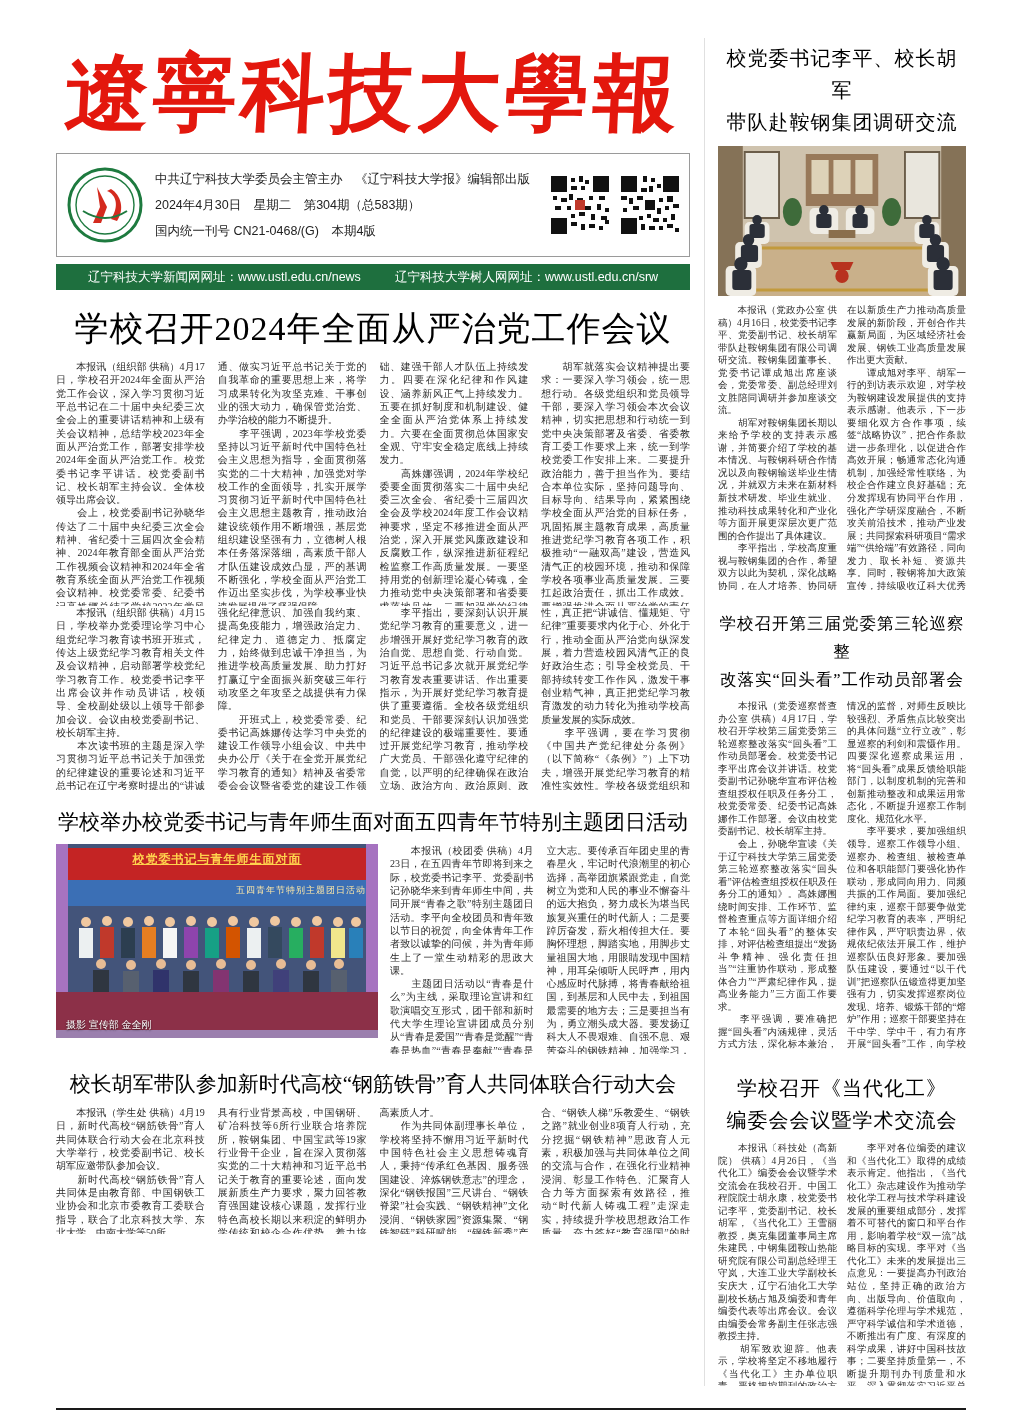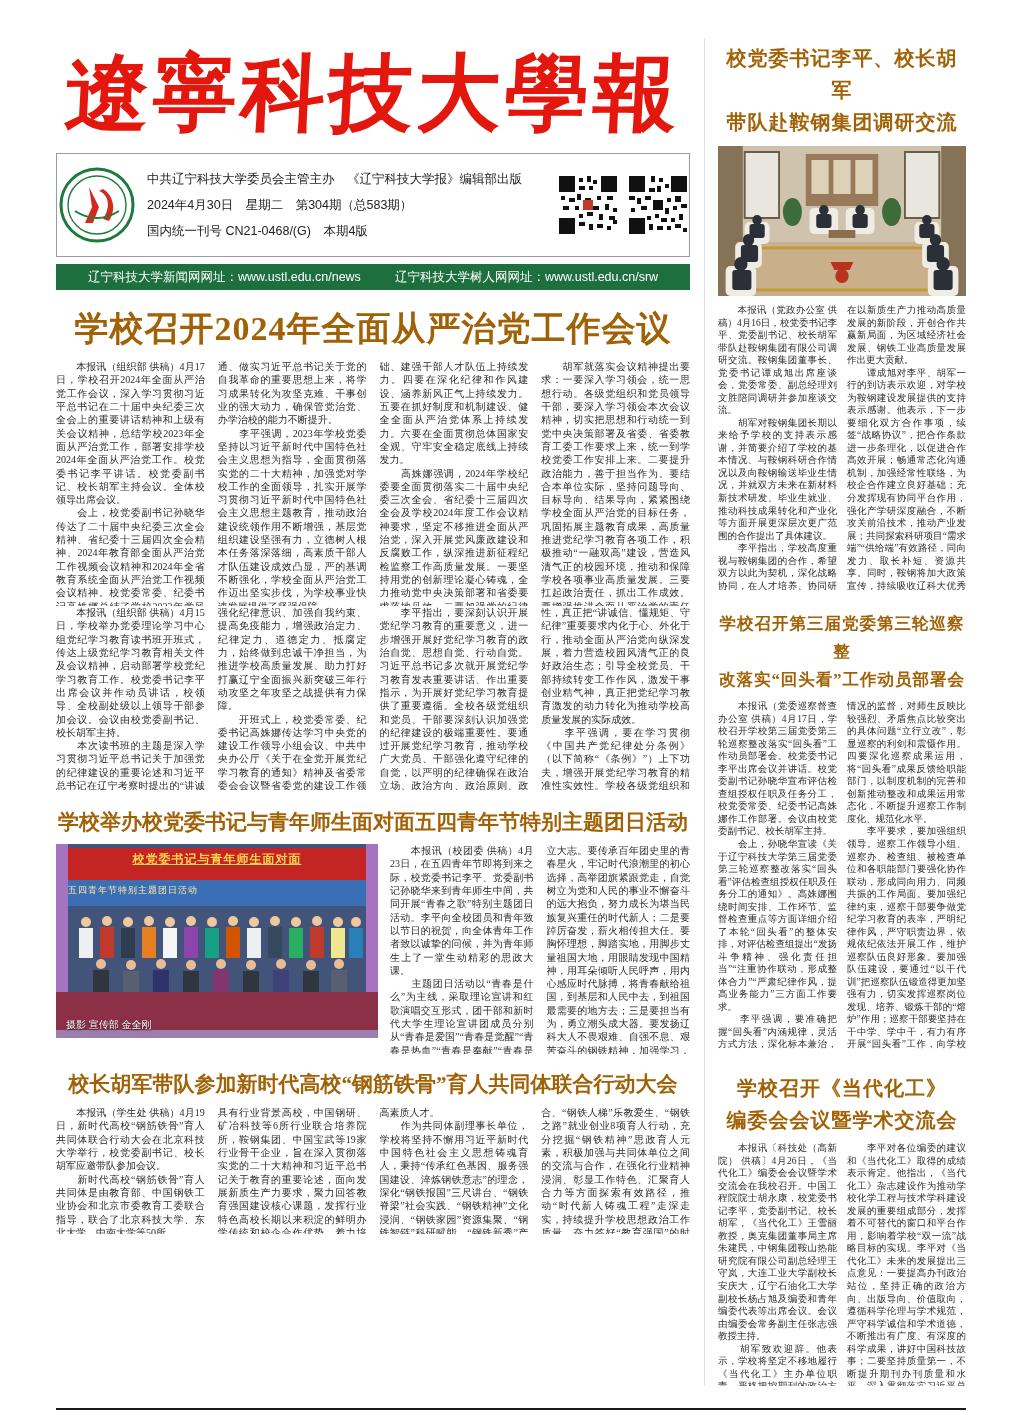--- a/index.html
+++ b/index.html
@@ -14,34 +14,34 @@
   .right-col { flex:1; border-left:1px solid #e0e0e0; padding-left:13px; }
 
   
   .masthead-title {
     font-family:"DejaVu Serif", serif; font-weight:bold;
     color:#e3170d; font-size:84px; line-height:1.3; letter-spacing:4px;
     text-align:center; transform:skewX(-3deg); white-space:nowrap;
   }
   .info-box {
     border:1px solid #9a9a9a; margin-top:6px; height:104px;
-    display:flex; align-items:center; gap:12px; padding:8px 2px;
+    display:flex; align-items:center; gap:12px; padding:8px 10px;
     font-family:"Liberation Sans", sans-serif;
   }
   .info-lines { flex:1; display:flex; flex-direction:column; gap:9px; font-size:12.5px; color:#222; }
   .qr { width:58px; height:58px; flex:0 0 58px; }
   .logo { width:76px; height:76px; flex:0 0 76px; }
   .url-bar {
     margin-top:7px; background:#1e6f3e; color:#fff; height:26px;
     display:flex; align-items:center; justify-content:center; gap:34px;
     font-family:Liberation Sans, sans-serif; font-size:12.5px;
   }
 
   
-  .h-main { font-weight:700; text-align:center; letter-spacing:1px; color:#a16207; }
+  .h-main { font-weight:400; text-align:center; letter-spacing:1px; color:#000000; }
   .h1a { font-size:34px; margin:16px 0 8px; }
   .h2a { font-size:30px; line-height:1.4; margin:14px 0 6px; }
   .h3a { font-size:21px; margin:18px 0 8px; letter-spacing:0; }
   .h4a { font-size:21px; margin:16px 0 8px; letter-spacing:0; }
   .r-h1 { font-size:20px; line-height:1.6; margin:4px 0 8px; }
   .r-h2 { font-size:16.5px; line-height:1.7; margin:20px 0 6px; }
   .r-h3 { font-size:20px; line-height:1.6; margin:20px 0 6px; }
 
   
   .cols { display:flex; gap:13px; overflow:hidden; }
@@ -67,21 +67,21 @@
   .photo { position:relative; overflow:hidden; background:#cfc3ae; }
   .photo-right { width:100%; height:150px; margin:6px 0 8px; }
   .photo-mid { width:322px; height:194px; flex:0 0 322px; }
   .photo svg { display:block; width:100%; height:100%; }
   .photo-banner {
     position:absolute; top:7px; left:12px; right:12px; text-align:center;
     color:#ffd34d; font-size:12px; font-weight:bold; letter-spacing:1px;
     font-family:"Liberation Sans", sans-serif; white-space:nowrap; overflow:hidden;text-decoration:underline;
   }
   .photo-banner2 {
-    position:absolute; top:40px; left:12px; right:12px; text-align:left;
+    position:absolute; top:40px; left:12px; right:12px; text-align:right;
     color:#ffe9a8; font-size:9px; letter-spacing:1px;
     font-family:"Liberation Sans", sans-serif; white-space:nowrap; overflow:hidden;
   }
   .photo-caption {
     position:absolute; left:10px; bottom:6px; color:#fff; font-size:10px;
     font-family:"Liberation Sans", sans-serif; text-shadow:0 1px 2px rgba(0,0,0,.8);
   }
 
   
   .footer {

